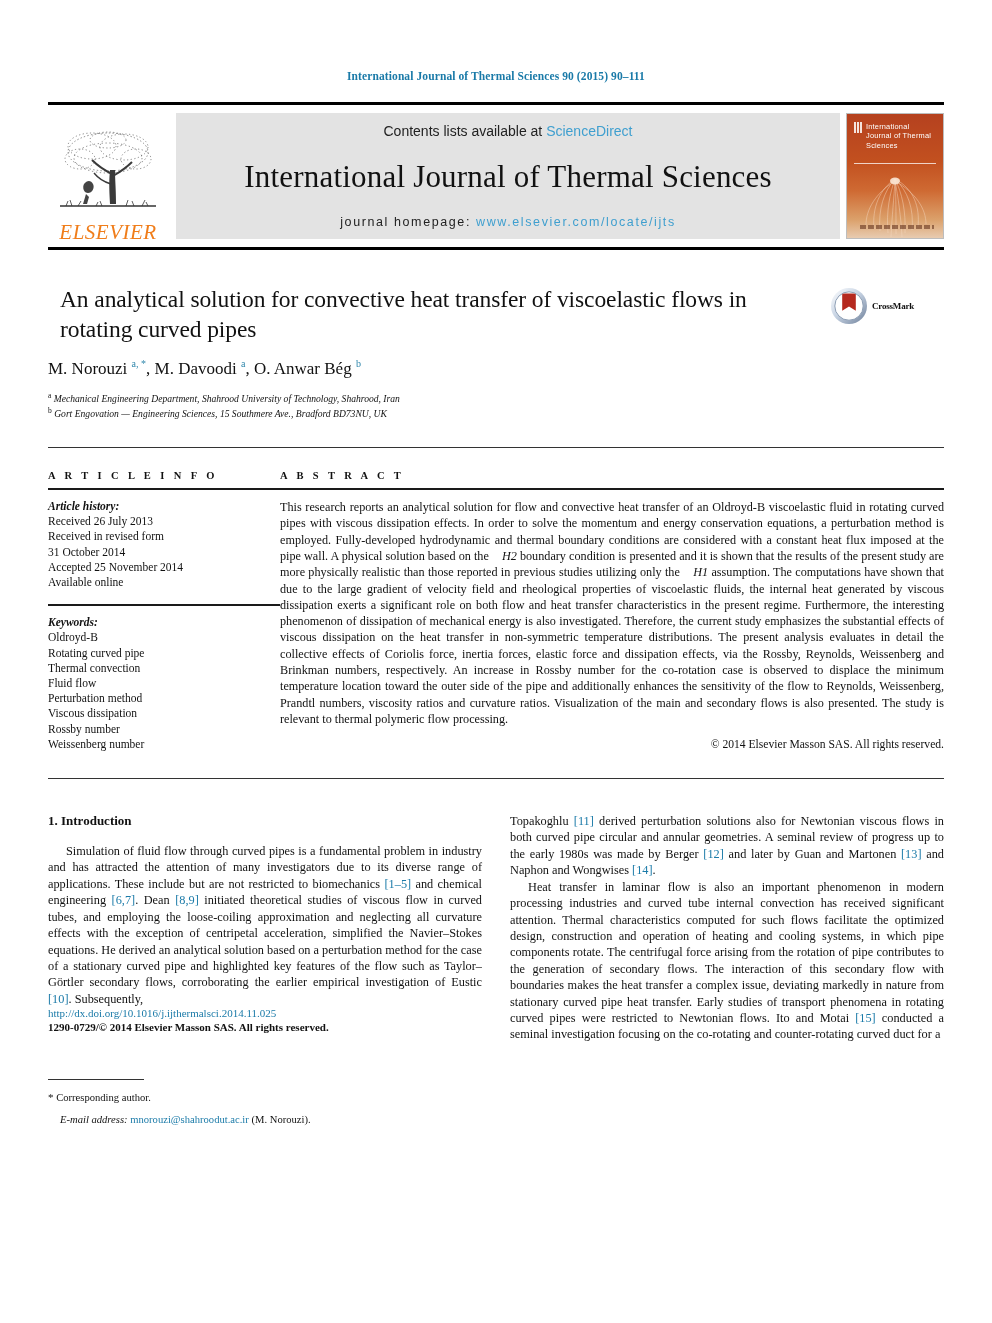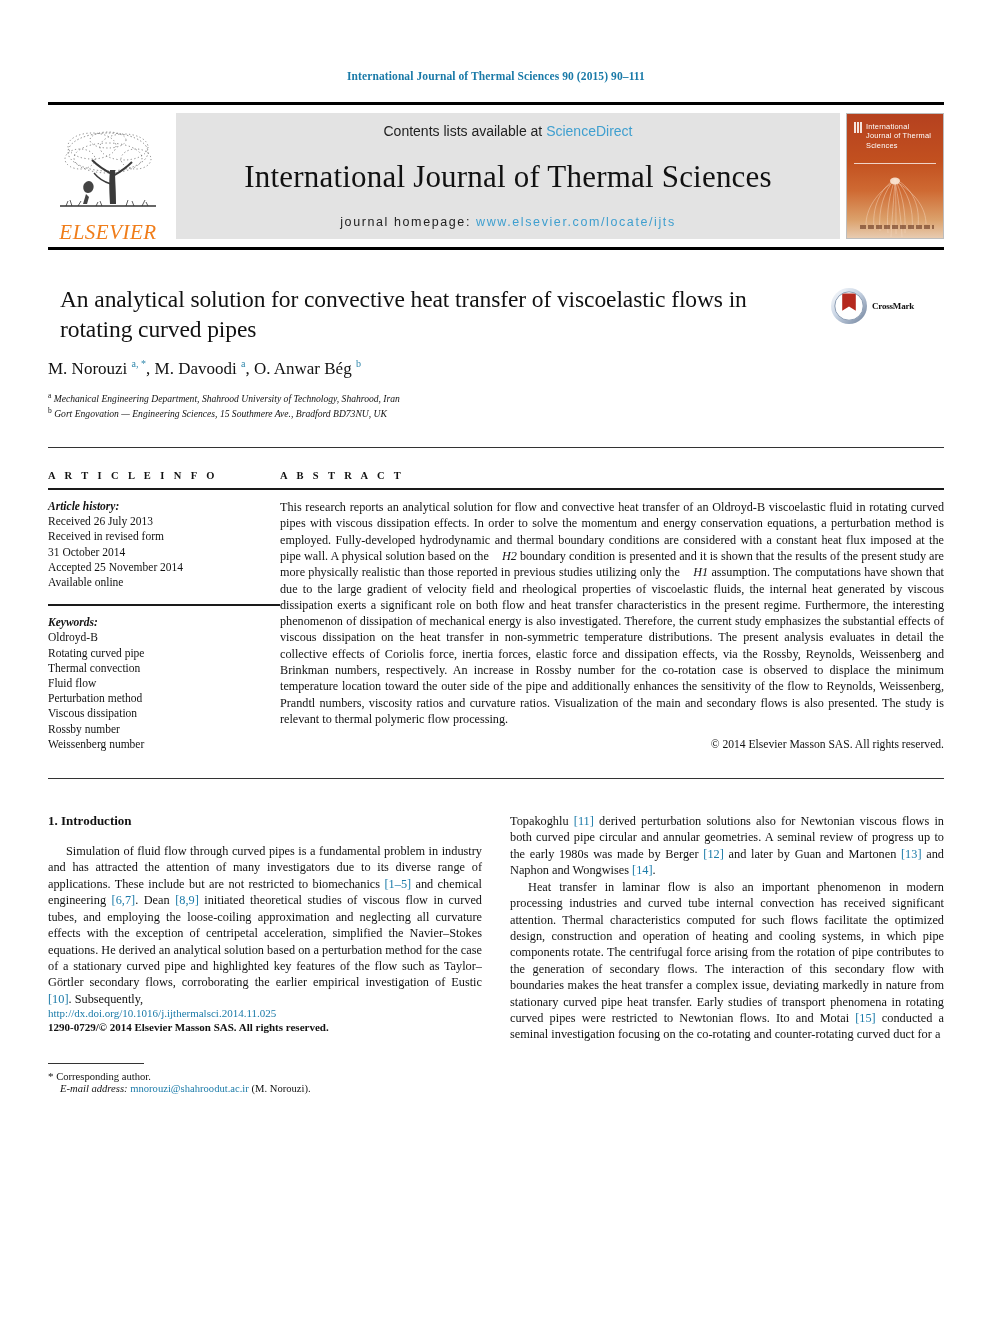--- a/index.html
+++ b/index.html
@@ -225,23 +225,23 @@
     text-align: justify;
     text-indent: 18px;
     margin: 0;
     color: #111;
   }
   .para + .para { margin-top: 0; }
   .ref { color: #1a7aa8; }
 
   
   .footnote {
-    margin-top: 56px;
+    margin-top: 72px;
     font-size: 10.6px;
-    line-height: 12px;
+    line-height: 22px;
     color: #111;
   }
   .footnote .fn-rule {
     border-top: 1px solid #333;
     width: 96px;
     margin-bottom: 6px;
   }
   .footnote .star { font-size: 11px; }
   .footnote .em { font-style: italic; }
   .footnote a, .mail { color: #1a7aa8; }

